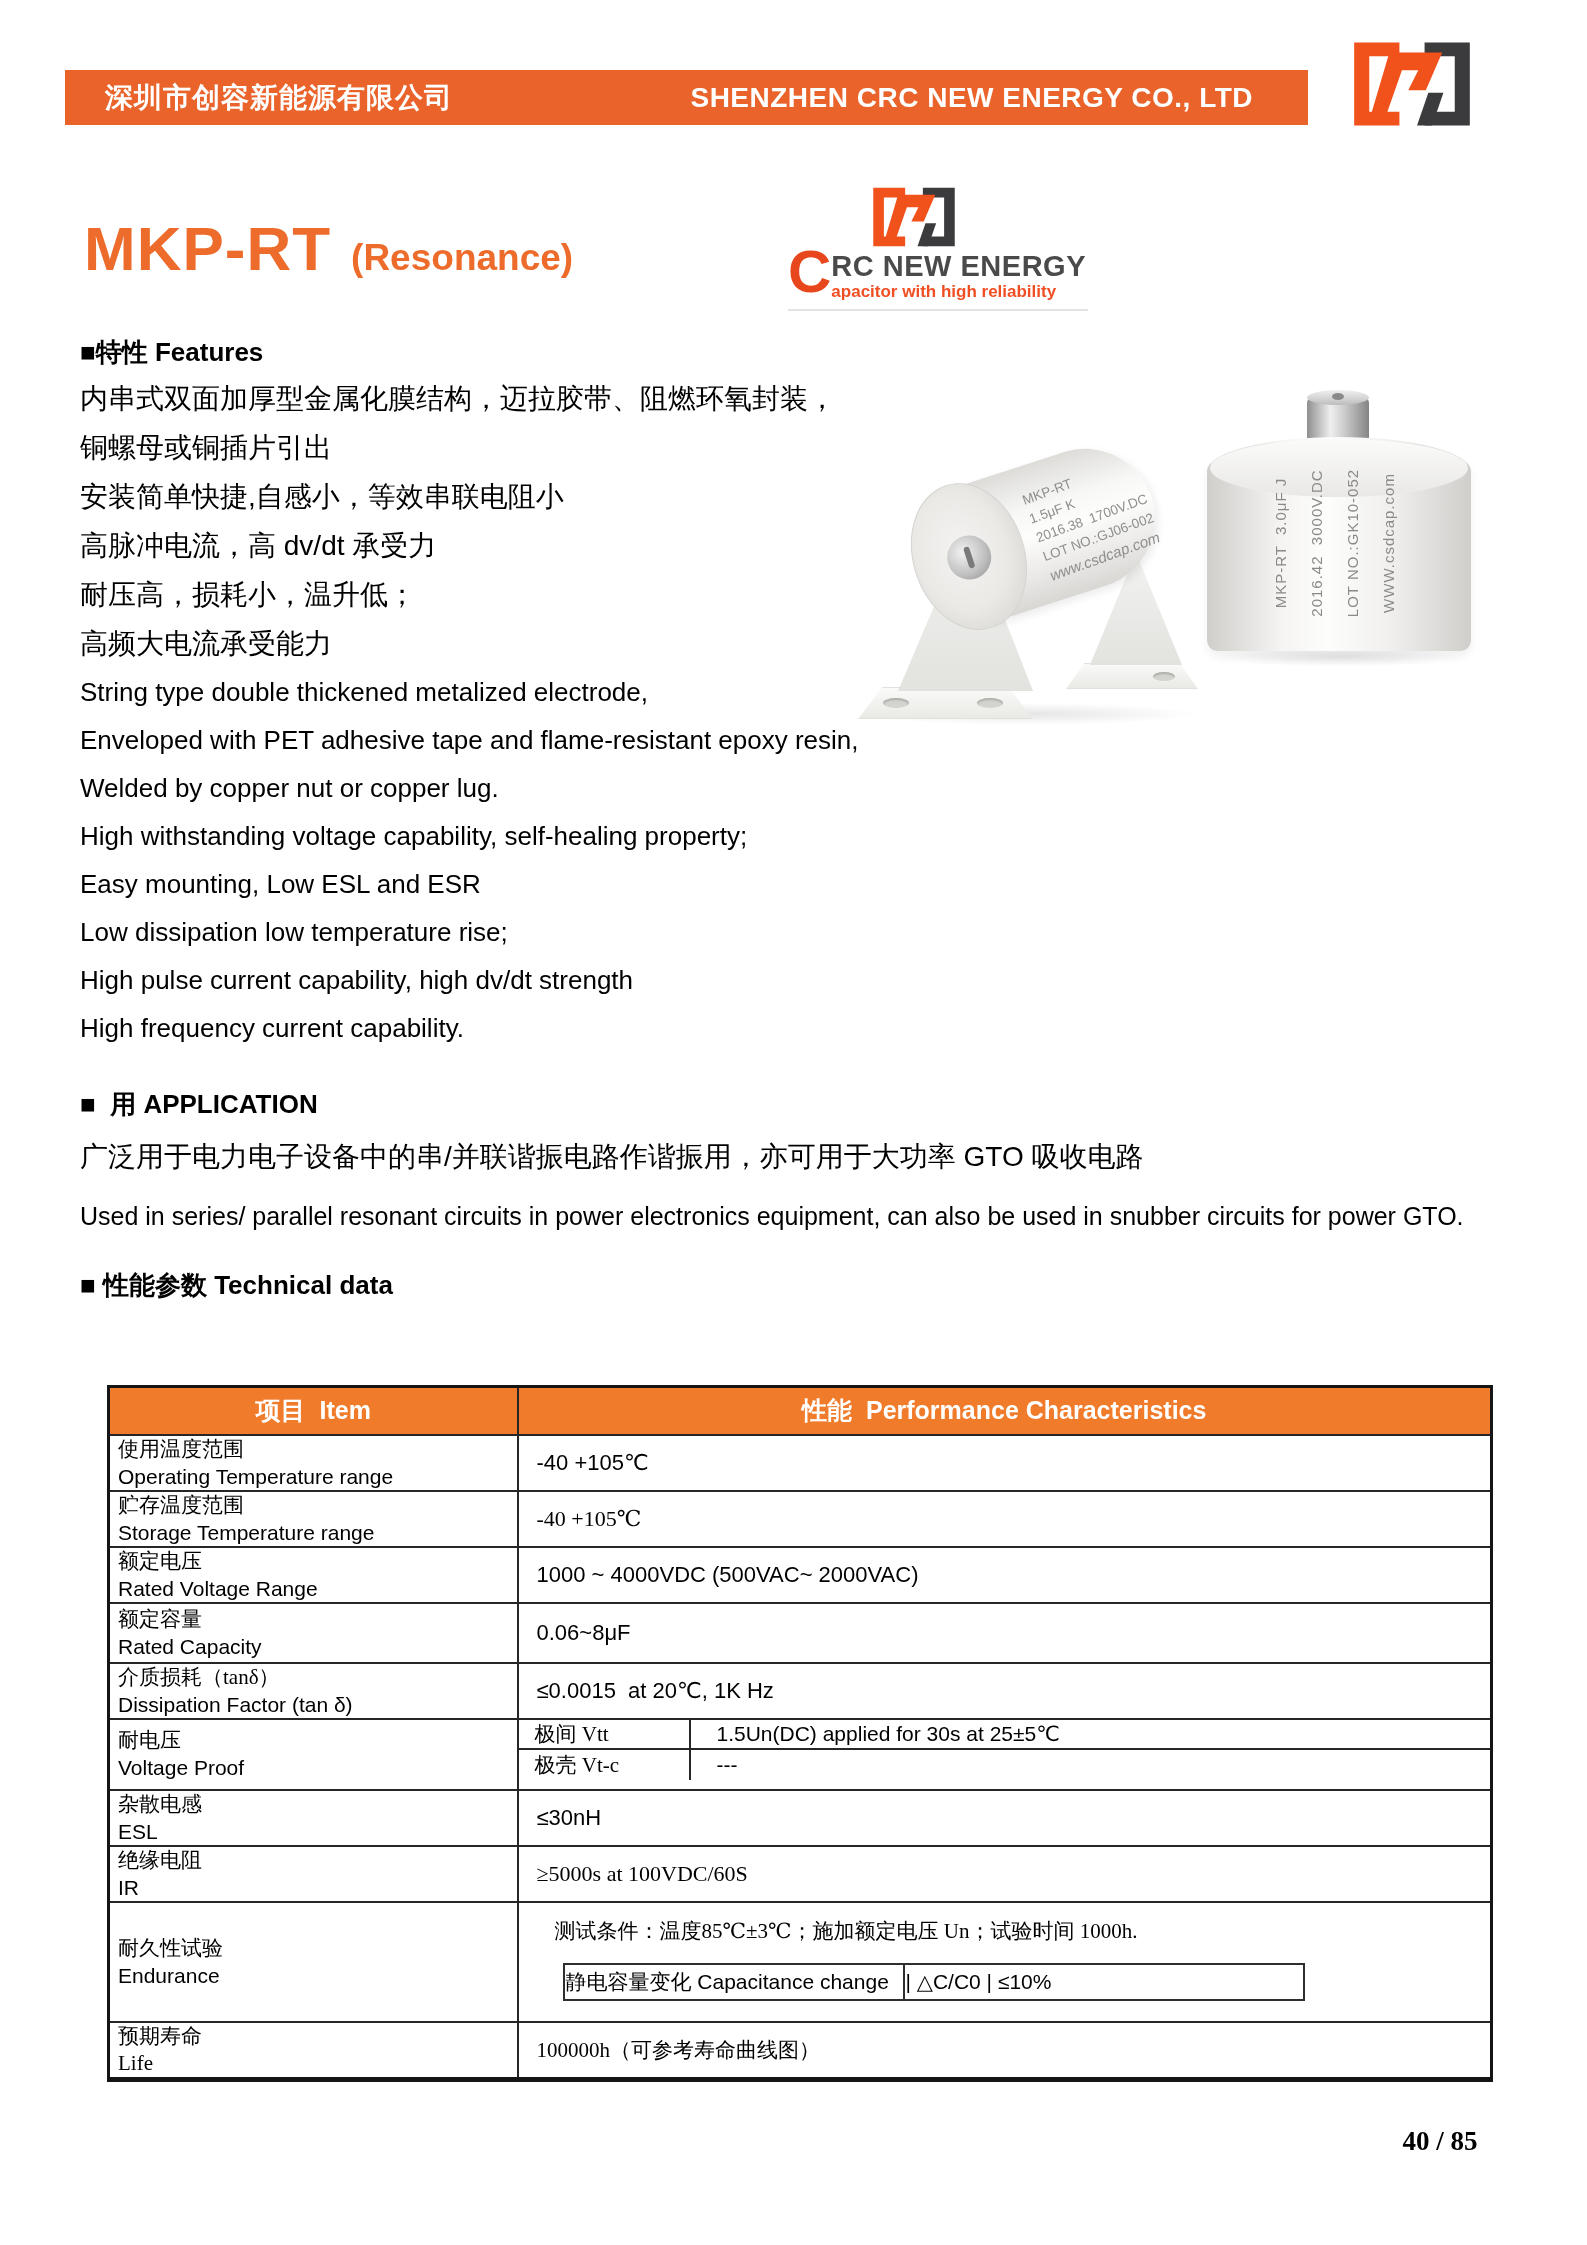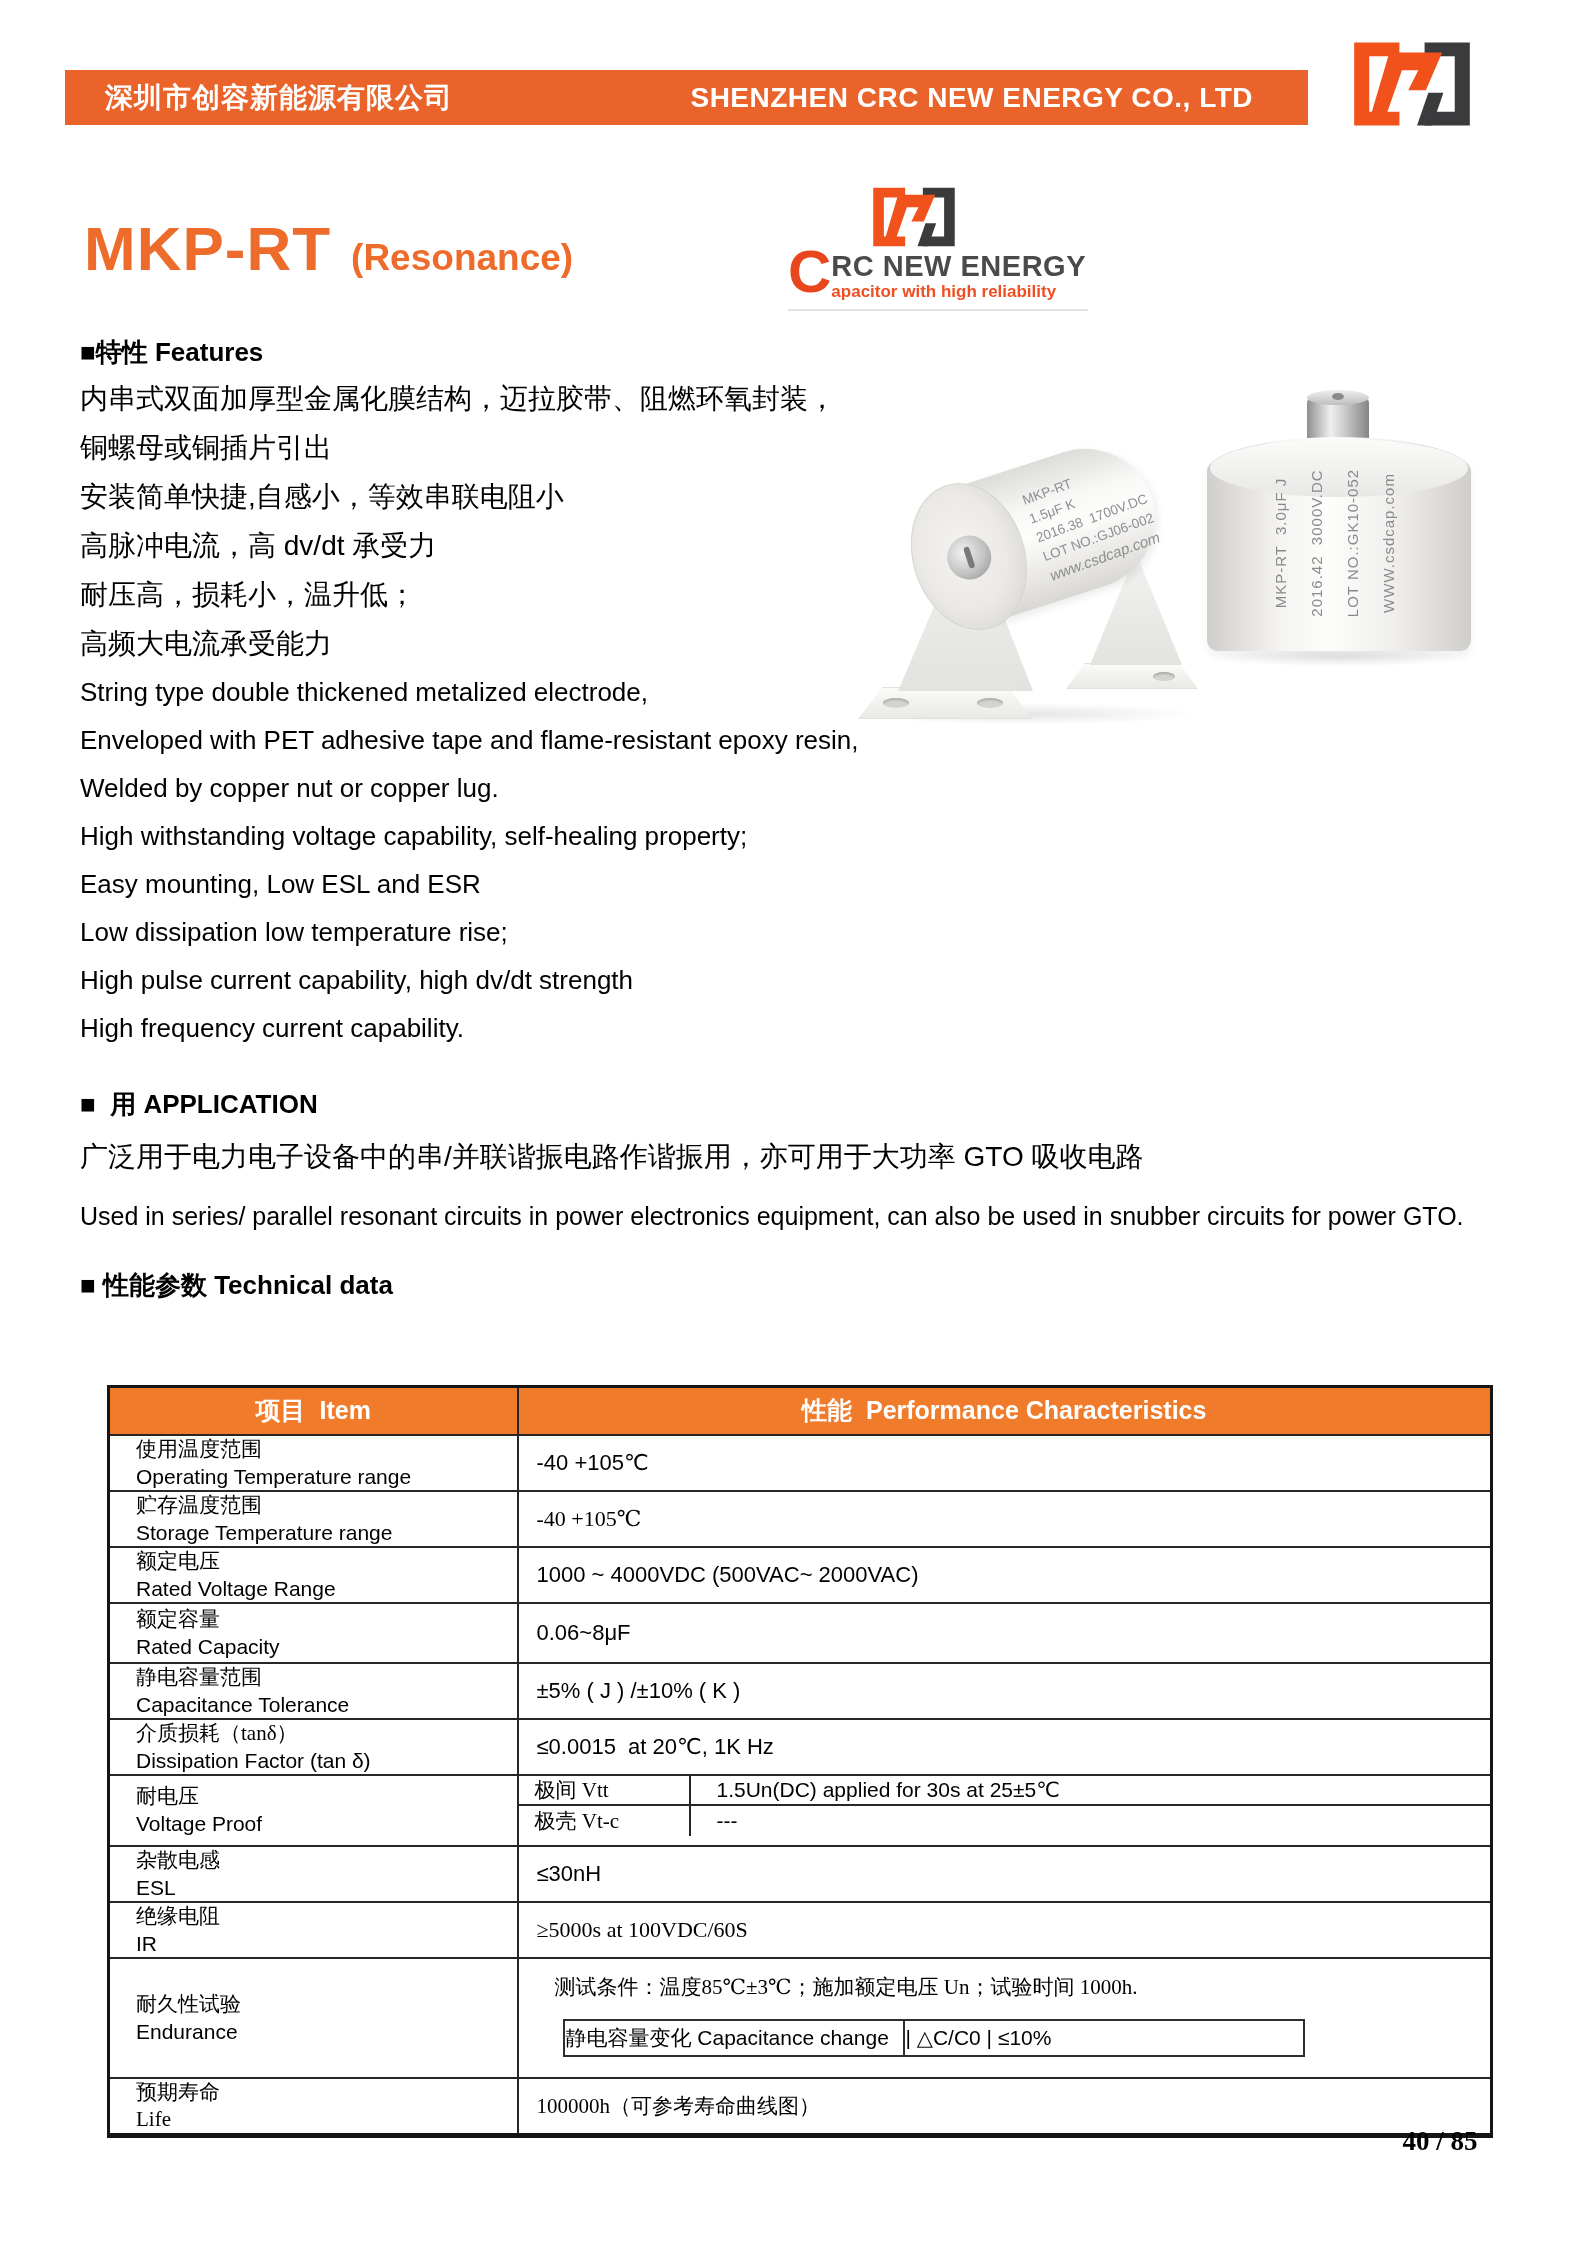--- a/index.html
+++ b/index.html
@@ -90,21 +90,21 @@
   .app-heading{font-size:26px;font-weight:bold;line-height:36px;}
   .app-cn{font-size:28px;margin-top:16px;white-space:nowrap;}
   .app-en{font-size:25px;margin-top:26px;white-space:nowrap;}
 
   
   .tech-heading{position:absolute;left:80px;top:1268px;font-size:26px;font-weight:bold;}
   table.spec{position:absolute;left:107px;top:1385px;width:1386px;border-collapse:collapse;table-layout:fixed;
     border:3px solid #151515;border-bottom:5px solid #151515;}
   .spec th,.spec td{border:2px solid #262626;}
   .spec th{background:var(--table_header);color:#fff;font-size:25px;font-weight:bold;text-align:center;}
-  td.item{padding-left:26px;vertical-align:middle;}
+  td.item{padding-left:8px;vertical-align:middle;}
   td.item .cn{display:block;font-size:21px;line-height:27px;font-family:"Liberation Serif","DejaVu Serif",serif;}
   td.item .en{display:block;font-size:21px;line-height:27px;}
   td.val{padding-left:18px;vertical-align:middle;font-size:22px;}
   .ser{font-family:"Liberation Serif","DejaVu Serif",serif;}
   td.nopad{padding:0;vertical-align:top;}
   .vp{display:grid;grid-template-columns:172px 1fr;grid-template-rows:1fr 1fr;height:100%;}
   .vp>div{display:flex;align-items:center;padding-left:16px;font-size:21px;}
   .vp .lab{border-right:2px solid #262626;}
   .vp .r1{border-bottom:2px solid #262626;}
   .vp .vvv{padding-left:26px;}
@@ -259,27 +259,20 @@
           </td>
       <td class="val">1000 ~ 4000VDC (500VAC~ 2000VAC)</td>
     </tr>
     <tr style="height:60px">
       <td class="item">
             <span class="cn">额定容量</span>
             <span class="en">Rated Capacity</span>
           </td>
       <td class="val">0.06~8μF</td>
     </tr>
-    <tr style="height:50px">
-      <td class="item">
-            <span class="cn">静电容量范围</span>
-            <span class="en">Capacitance Tolerance</span>
-          </td>
-      <td class="val">±5% ( J ) /±10% ( K )</td>
-    </tr>
     <tr style="height:49px">
       <td class="item">
             <span class="cn">介质损耗（tanδ）</span>
             <span class="en">Dissipation Factor (tan δ)</span>
           </td>
       <td class="val pre">≤0.0015  at 20℃, 1K Hz</td>
     </tr>
     <tr style="height:71px">
       <td class="item">
             <span class="cn">耐电压</span>

